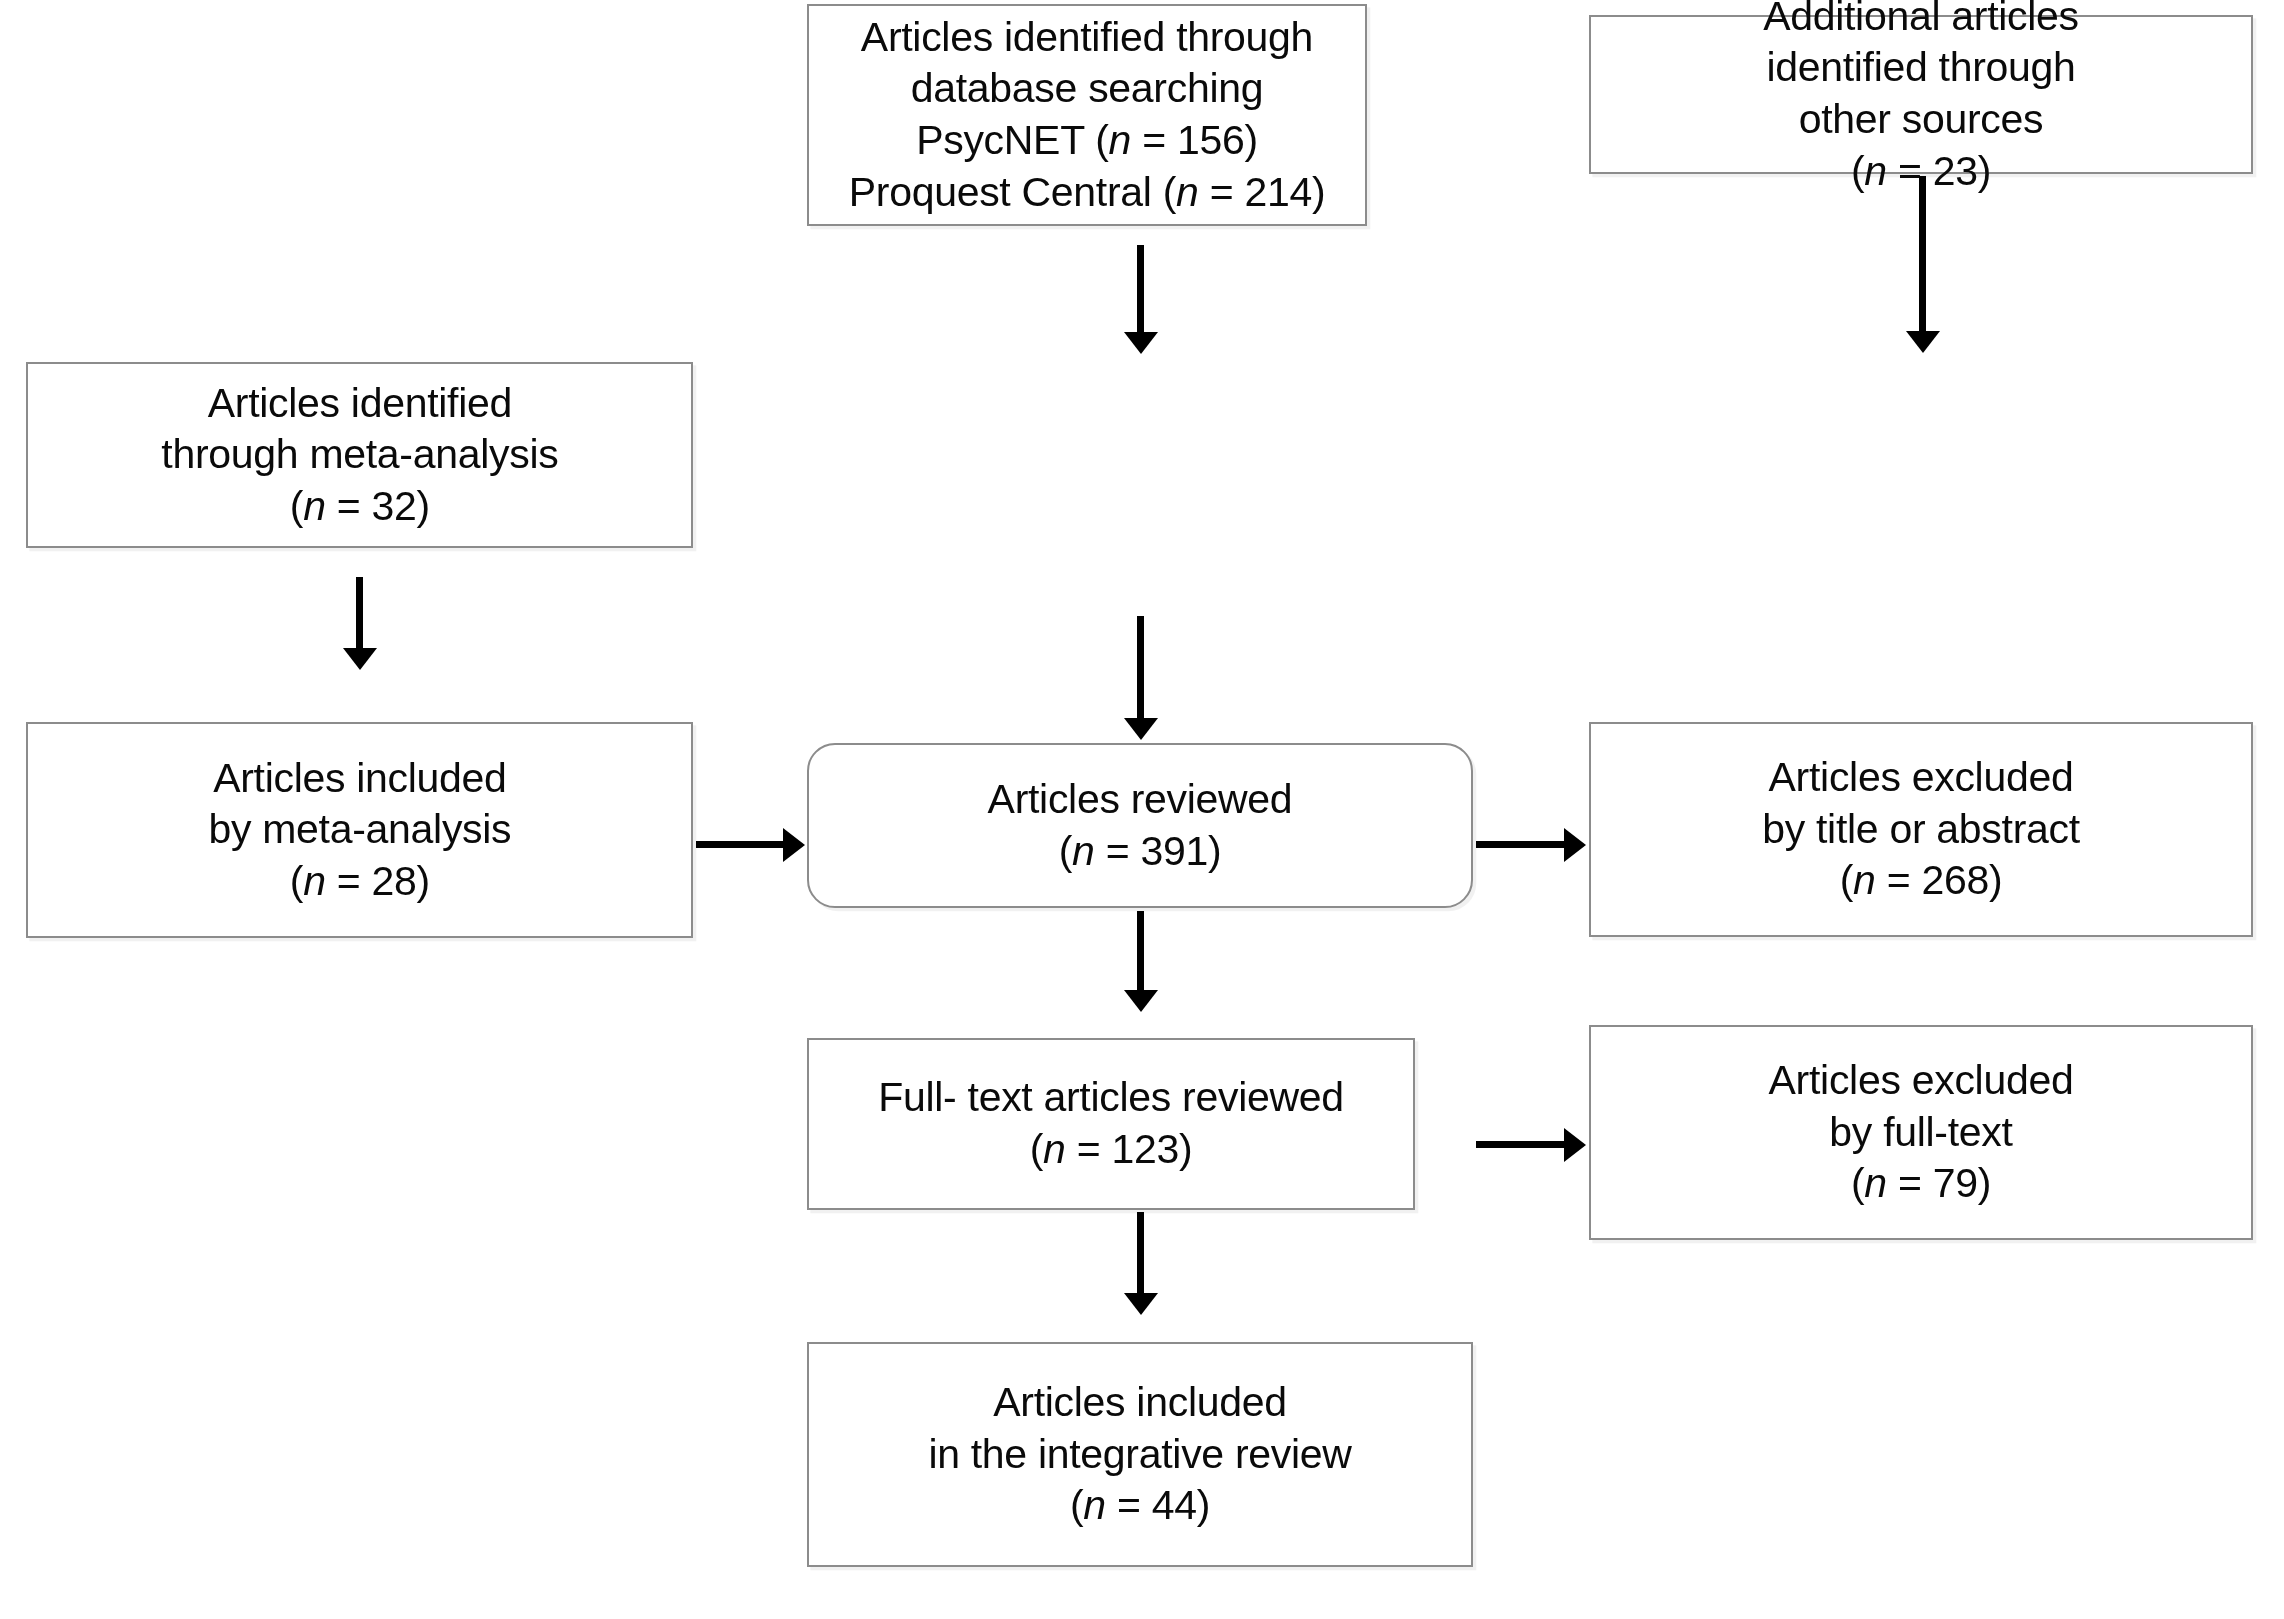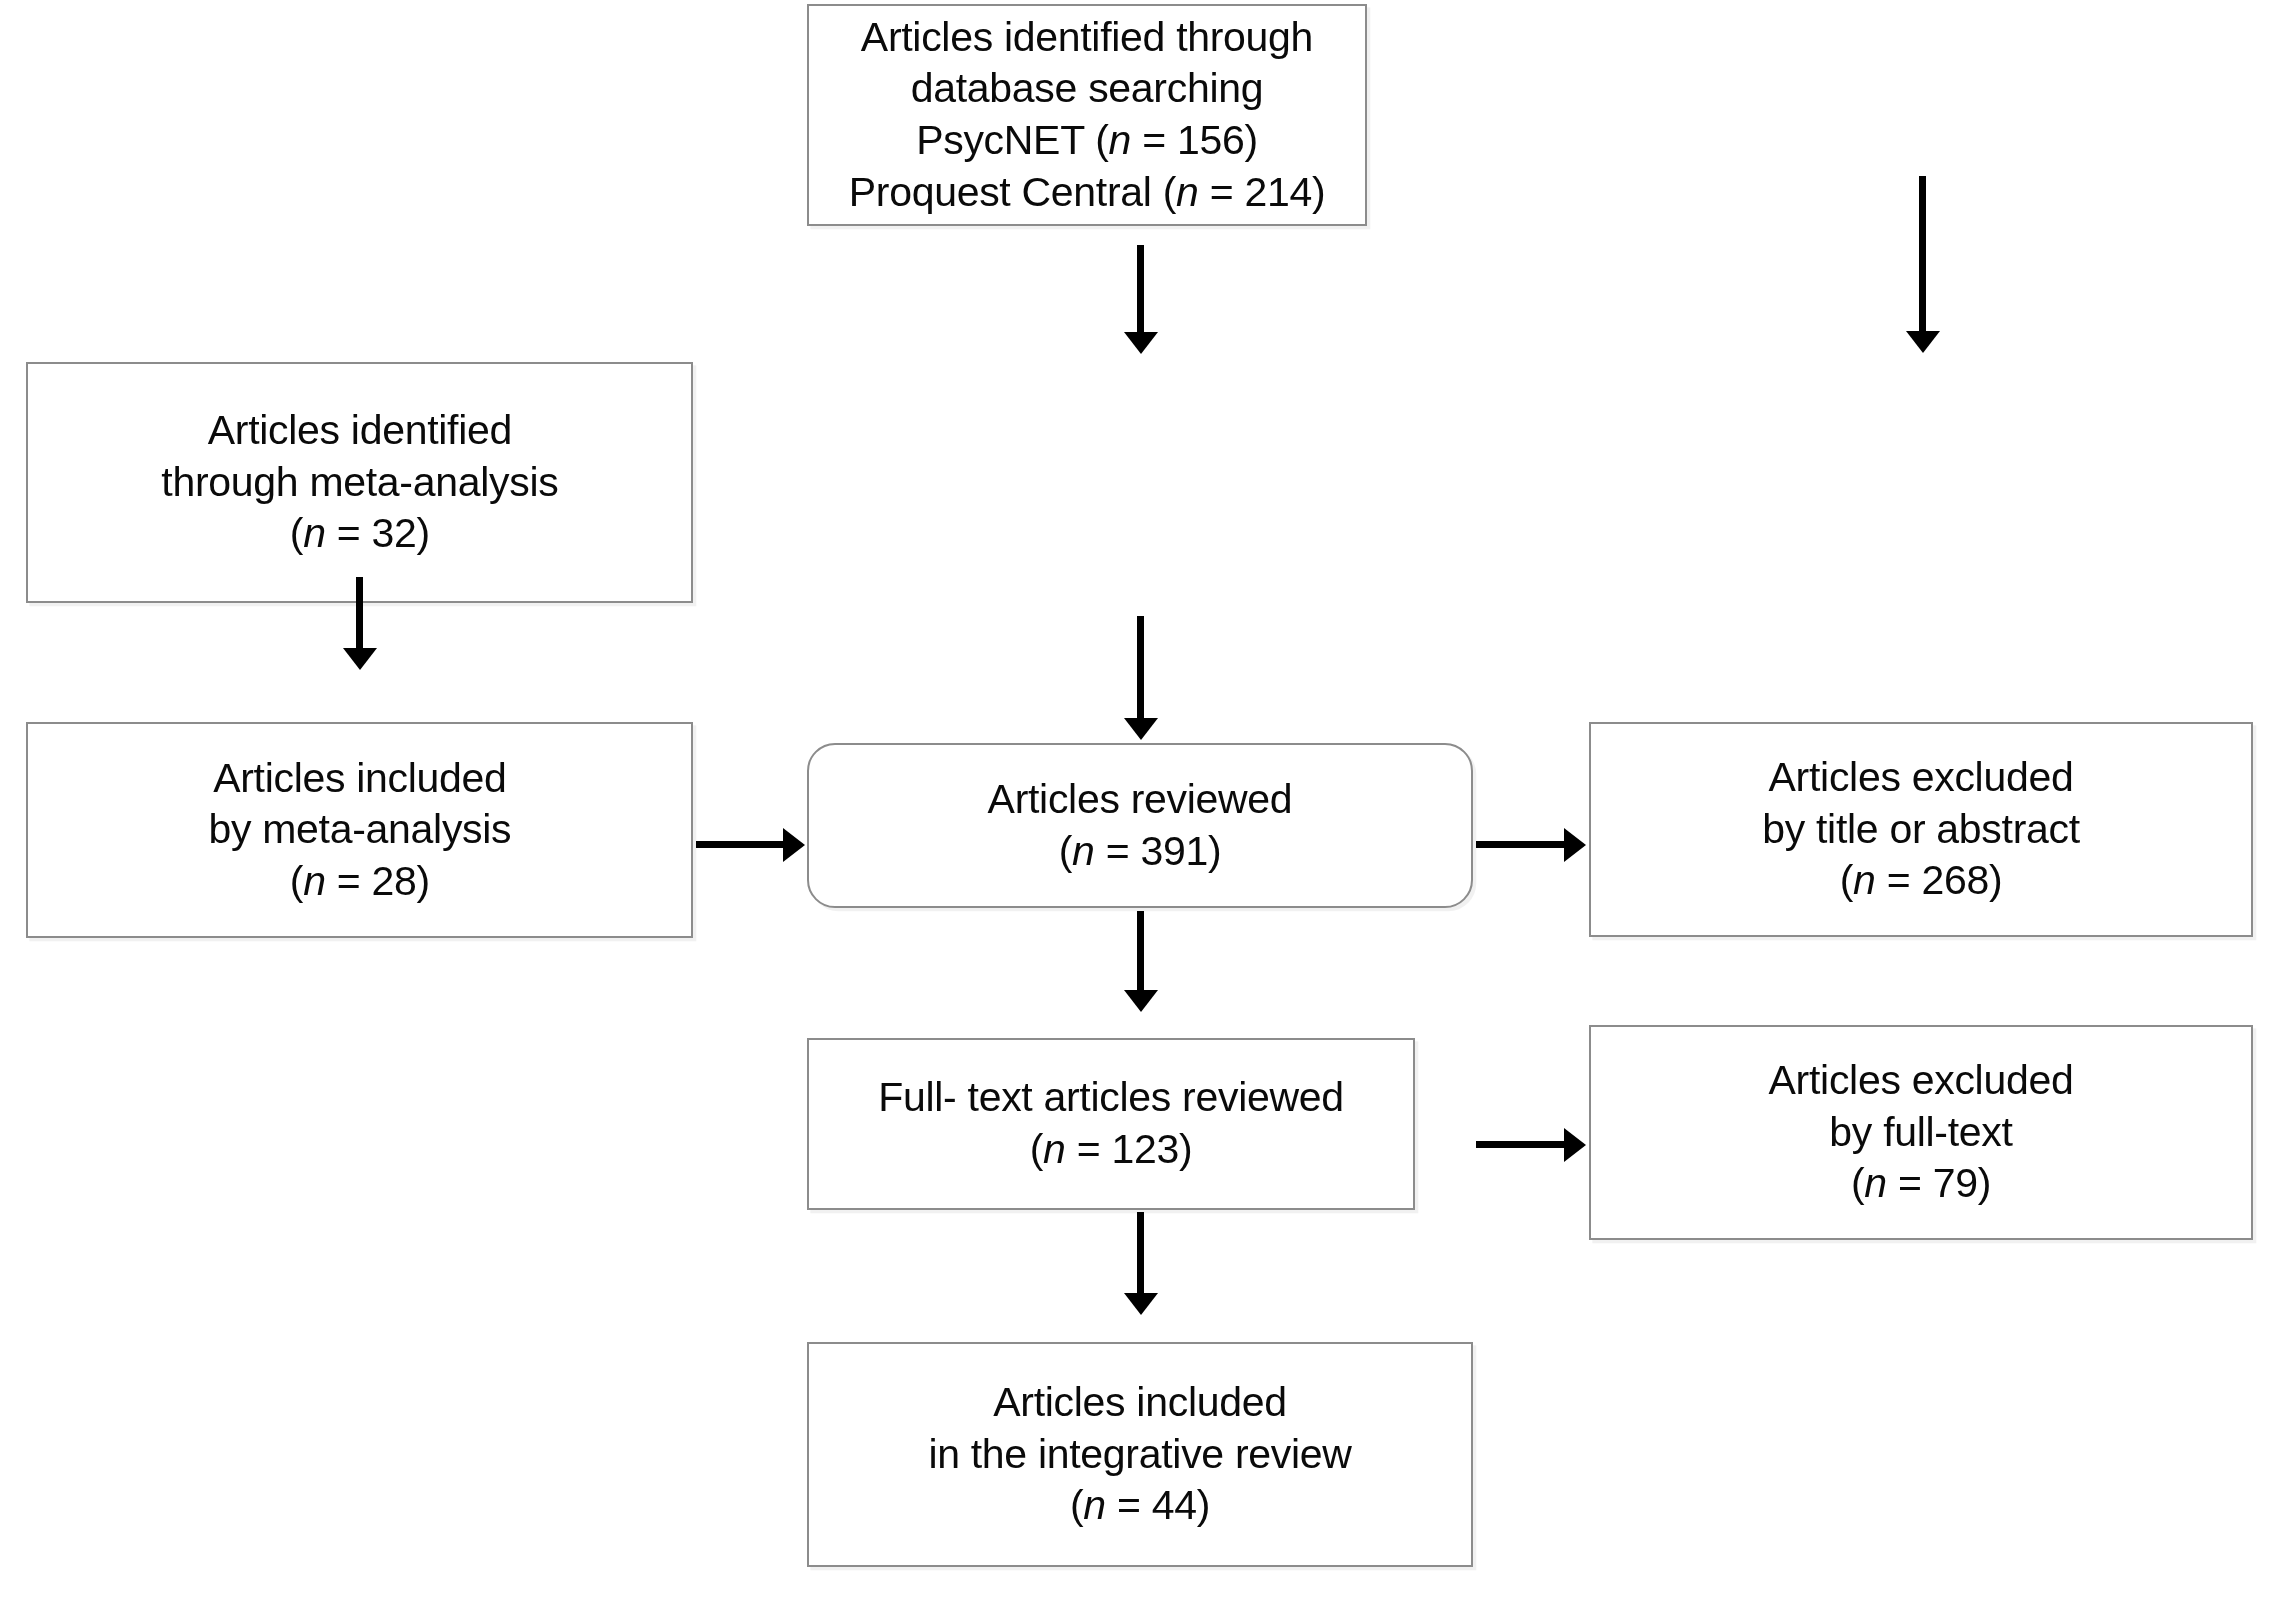--- a/index.html
+++ b/index.html
@@ -45,25 +45,28 @@
 </style>
 </head>
 <body>
 
 <div class="stage">
 
   <div class="node" style="left:807px;top:4px;width:560px;height:222px;">
     <div class="txt">Articles identified through<br>database searching<br>PsycNET (<i>n</i> = 156)<br>Proquest Central (<i>n</i> = 214)</div>
   </div>
 
+  <div class="node" style="left:1589px;top:14.5px;width:664px;height:159px;">
+    <div class="txt">Additional articles<br>identified through<br>other sources<br>(<i>n</i> = 23)</div>
+  </div>
 
   <div class="arrow-v" style="left:1137px;top:245px;height:89px;"></div>
   <div class="arrow-v" style="left:1919px;top:176px;height:157px;"></div>
 
-  <div class="node" style="left:26.4px;top:362px;width:667px;height:241px;">
+  <div class="node" style="left:26.4px;top:362px;width:667px;height:186px;">
     <div class="txt">Articles identified<br>through meta-analysis<br>(<i>n</i> = 32)</div>
   </div>
 
   <div class="arrow-v" style="left:356px;top:577px;height:73px;"></div>
 
 
   <div class="arrow-v" style="left:1137px;top:616px;height:104px;"></div>
 
   <div class="node" style="left:26.4px;top:722px;width:667px;height:216px;">
     <div class="txt">Articles included<br>by meta-analysis<br>(<i>n</i> = 28)</div>

